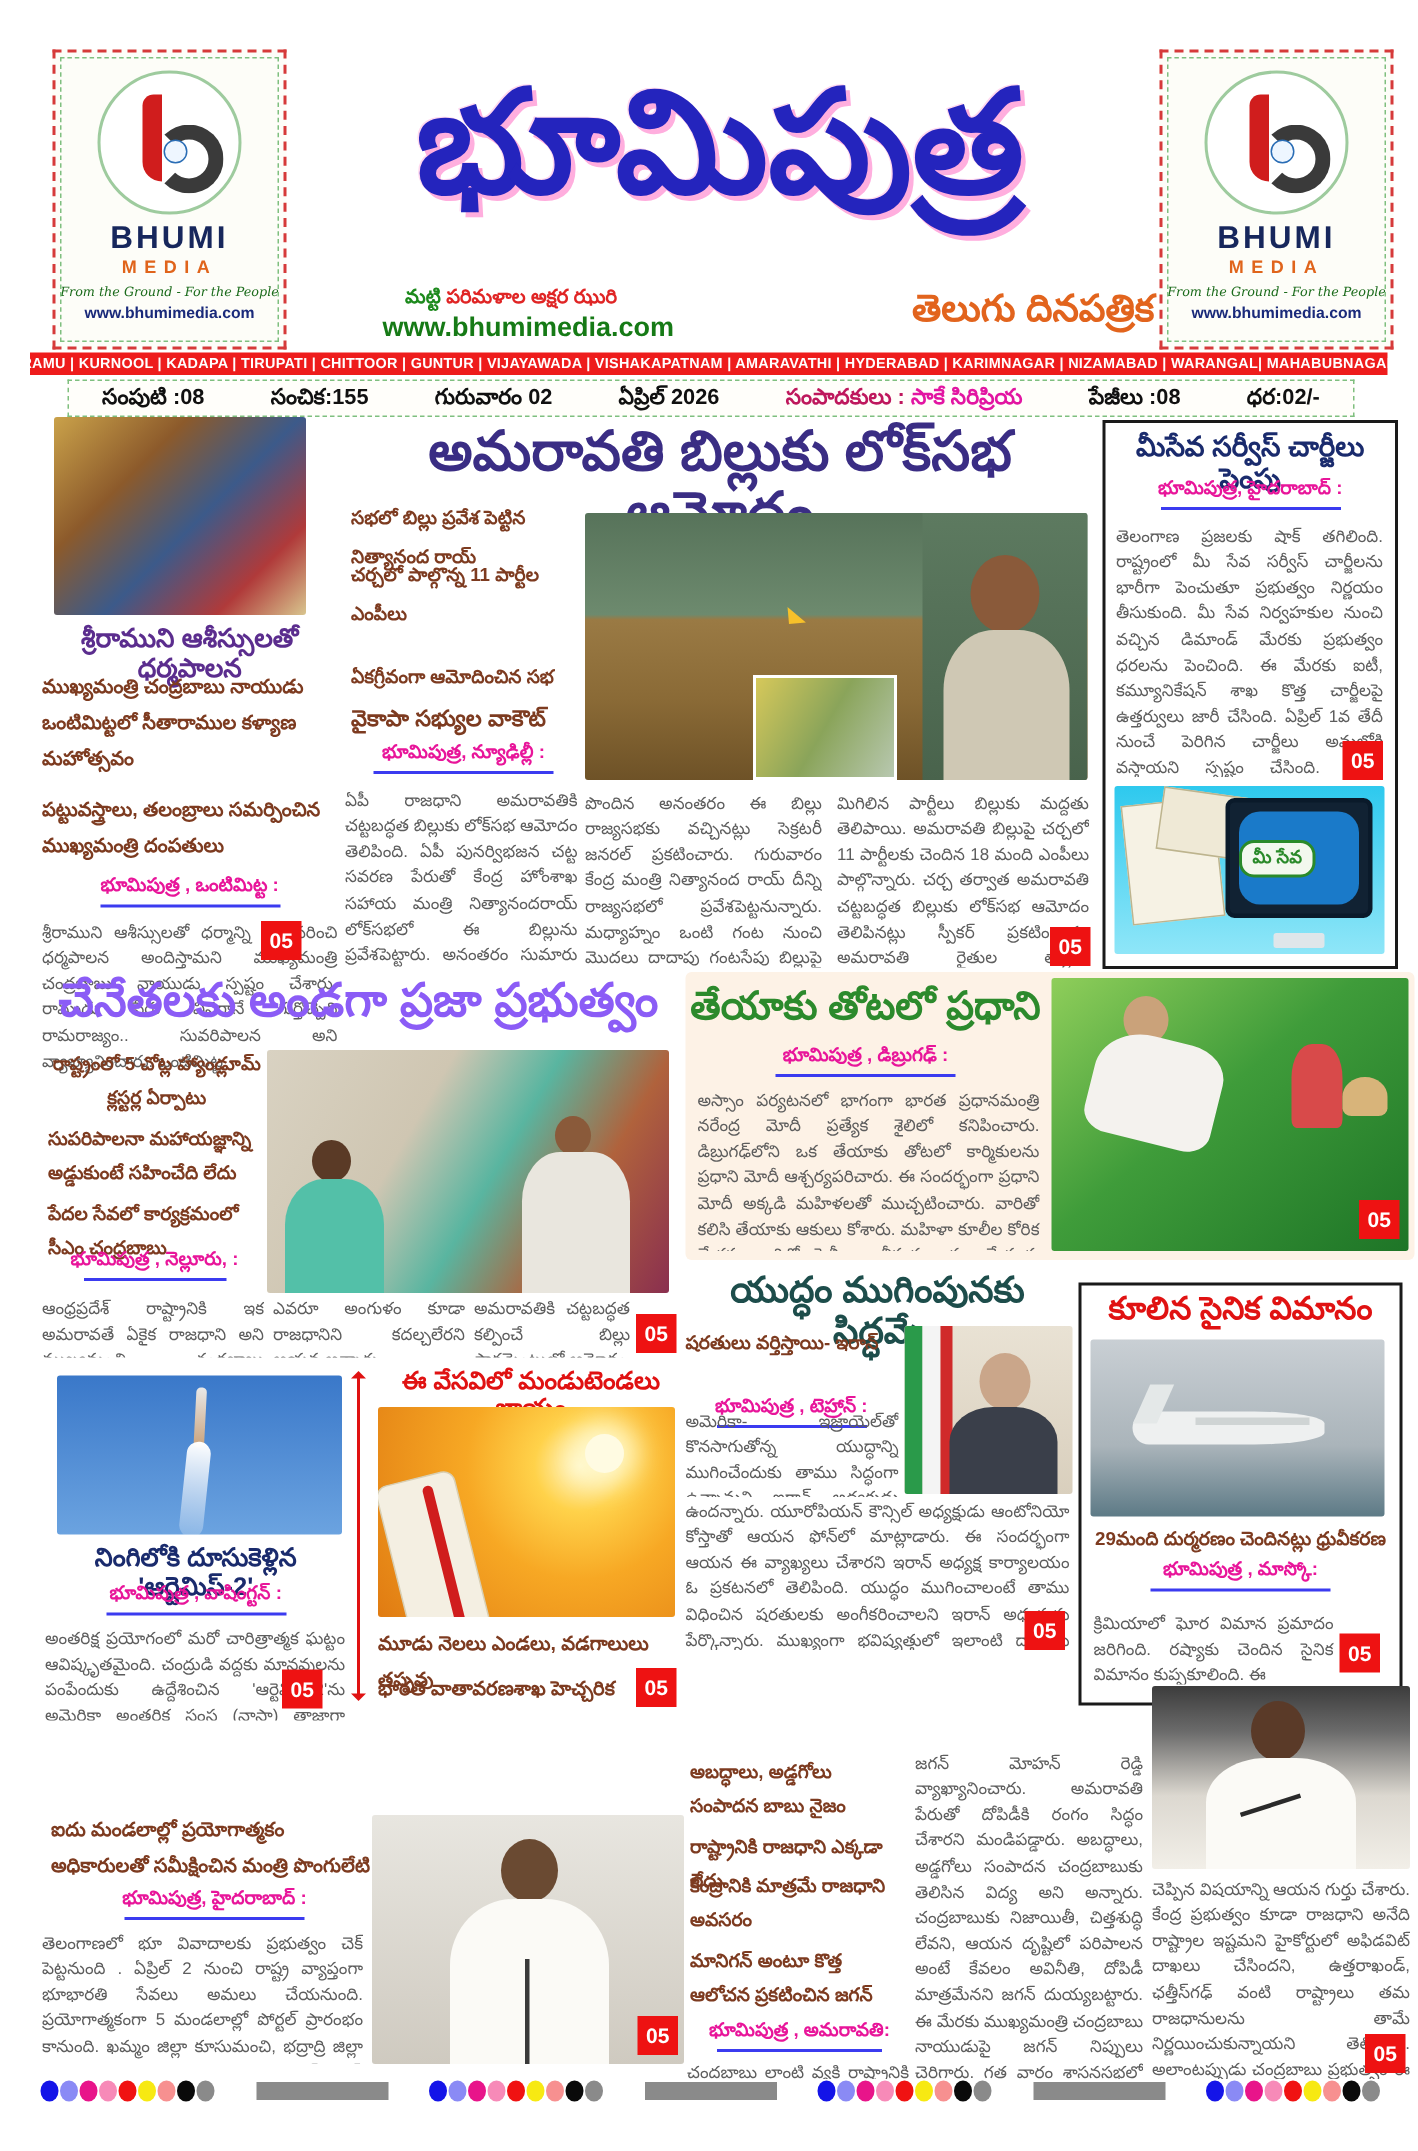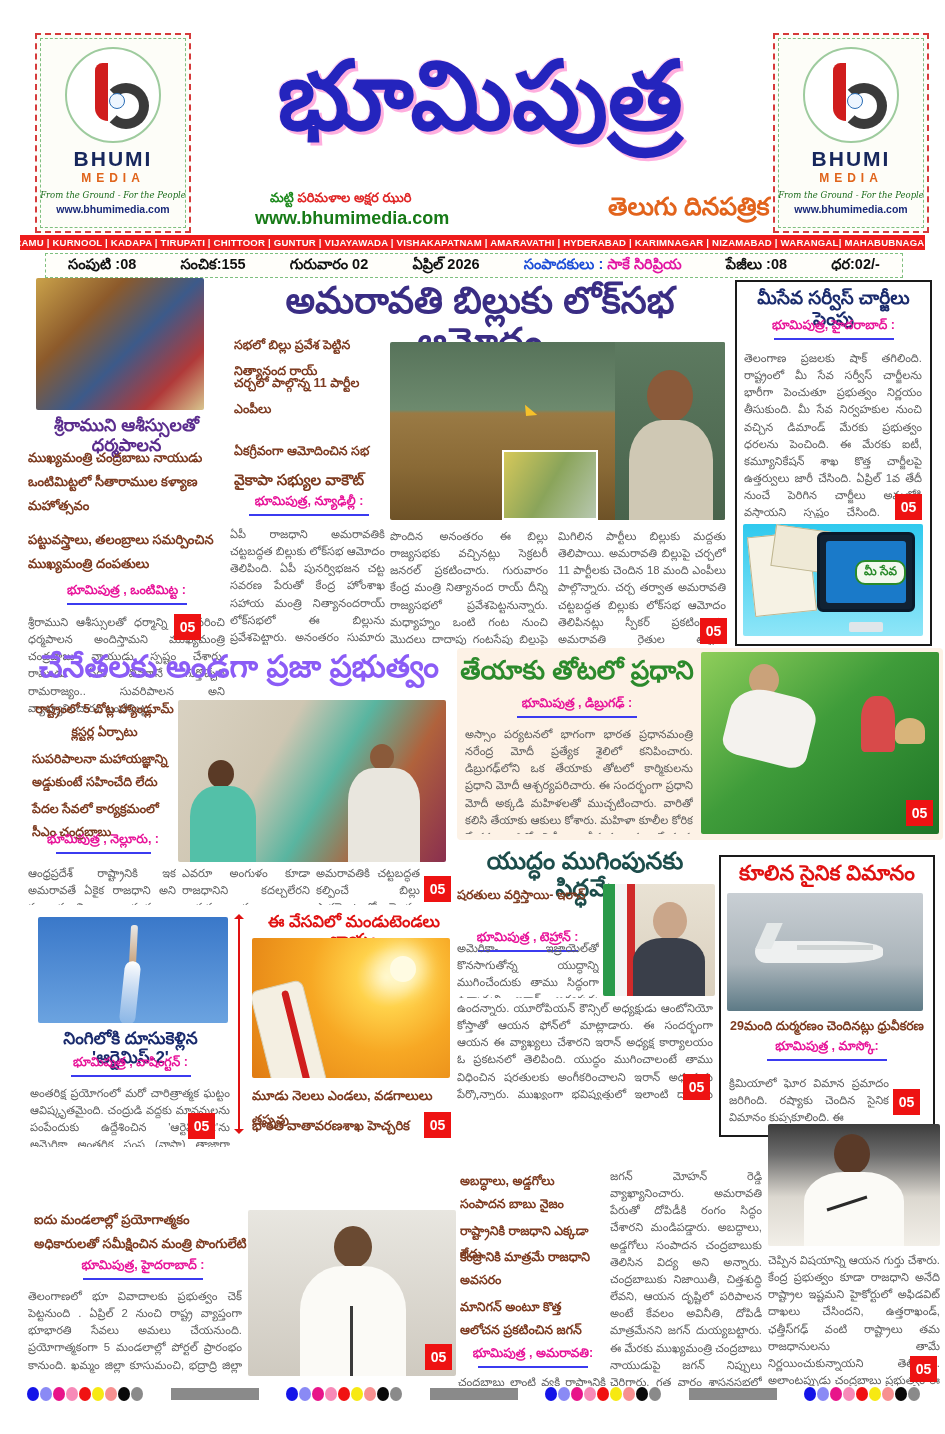--- a/index.html
+++ b/index.html
@@ -26,21 +26,21 @@
            text-shadow:3px 3px 0 #ffaede,-1px -1px 0 #ffd7ef;}
   .m-tagline{position:absolute;left:270px;top:190px;font-size:13px;font-weight:bold;}
   .m-web{position:absolute;left:255px;top:208px;font-size:18px;font-weight:bold;color:#167a16;}
   .m-daily{position:absolute;left:608px;top:192px;font-size:25px;font-weight:bold;color:#e2641d;}
   .city-strip{position:absolute;left:20px;top:235px;width:905px;height:15px;background:#ee1c1c;
               color:#fff;font-size:9.6px;font-weight:bold;display:flex;align-items:center;
               justify-content:center;white-space:nowrap;letter-spacing:.2px;}
   .issue-bar{position:absolute;left:45px;top:253px;width:856px;height:23px;border:1px dashed #7fbf7f;
              display:flex;align-items:center;justify-content:space-around;font-size:14.5px;
              font-weight:bold;color:#101010;background:#fffefa;}
-  .issue-bar .green{color:#1d4ed8;}
+  .issue-bar .green{color:#be185d;}
   .issue-bar .mag{color:#e215a2;}
   
   .art{position:absolute;}
   .photo{position:absolute;overflow:hidden;border-radius:2px;}
   .pgref{position:absolute;width:27px;height:26px;background:#ee1212;color:#fff;font-weight:bold;
          font-size:14px;display:flex;align-items:center;justify-content:center;}
   .byline{color:#e8159a;font-weight:bold;font-size:12.5px;text-align:center;}
   .b-rule{height:2px;background:#3b3bf0;margin:3px auto 0;width:120px;}
   .pts{color:#7d3b20;font-weight:bold;font-size:13.5px;line-height:1.85;}
   .bodytxt{color:#5d5d5d;font-size:11.3px;line-height:1.52;text-align:justify;}
@@ -170,21 +170,21 @@
     <div style="position:absolute;top:36px;width:100%;">
       <div class="byline">భూమిపుత్ర, హైదరాబాద్ :</div>
       <div class="b-rule"></div>
     </div>
     <div class="bodytxt" style="position:absolute;left:7px;top:68px;width:178px;height:168px;overflow:hidden;">తెలంగాణ ప్రజలకు షాక్ తగిలింది. రాష్ట్రంలో మీ సేవ సర్వీస్ చార్జీలను భారీగా పెంచుతూ ప్రభుత్వం నిర్ణయం తీసుకుంది. మీ సేవ నిర్వహకుల నుంచి వచ్చిన డిమాండ్ మేరకు ప్రభుత్వం ధరలను పెంచింది. ఈ మేరకు ఐటీ, కమ్యూనికేషన్ శాఖ కొత్త చార్జీలపై ఉత్తర్వులు జారీ చేసింది. ఏప్రిల్ 1వ తేదీ నుంచే పెరిగిన చార్జీలు అమల్లోకి వస్తాయని స్పష్టం చేసింది. దీంతో రాష్ట్రంలోని ప్రజలపై అదనపు భారం పడనుంది. తమకు వచ్చే కమిషన్‌ను పెంచాలని ప్రభుత్వాన్ని మీ సేవ నిర్వాహకులు ఎప్పటినుంచో కోరుతున్నారు. కరెంట్, ఇంటర్నెట్, సిబ్బంది ఖర్చులు పెరిగిన క్రమంలో పెంచాలని కోరుతున్నారు. దీంతో ప్రభుత్వం పెంచుతూ నిర్ణయం తీసుకుంది. ఇన్ కమ్ సర్టిఫికేట్, క్యాస్ట్ సర్టిఫికేట్ గతంలో</div>
     <div class="pgref" style="left:158px;top:212px;">05</div>
     <div class="photo ph-meeseva" style="left:6px;top:242px;width:180px;height:112px;">
       <div style="position:absolute;left:8px;top:10px;width:60px;height:78px;background:#f6f2e4;border:1px solid #bdb48e;transform:rotate(-6deg);"></div>
       <div style="position:absolute;left:30px;top:4px;width:56px;height:40px;background:#efe9d6;border:1px solid #bdb48e;transform:rotate(8deg);"></div>
       <div style="position:absolute;right:8px;top:8px;width:92px;height:74px;background:#123;border-radius:6px;border:3px solid #0a1a2a;">
-        <div style="position:absolute;inset:6px;background:#1a7ac9;border-radius:3px;display:flex;align-items:center;justify-content:flex-end;">
+        <div style="position:absolute;inset:6px;background:#1a7ac9;border-radius:14px;display:flex;align-items:center;justify-content:flex-start;">
           <span style="background:#f3f8ee;border:2px solid #2a8a2a;border-radius:10px;padding:2px 7px;color:#2a8a2a;font-weight:bold;font-size:12px;">మీ సేవ</span>
         </div>
       </div>
       <div style="position:absolute;right:40px;bottom:4px;width:34px;height:10px;background:#dfe6ea;border-radius:2px;"></div>
     </div>
   </div>
 
   <div class="art" style="left:28px;top:650px;width:422px;height:255px;">
     <div class="hl" style="position:absolute;top:0;width:100%;font-size:31px;color:#8b5cf6;text-align:center;">చేనేతలకు అండగా  ప్రజా ప్రభుత్వం</div>
     <div class="pts" style="position:absolute;left:4px;top:48px;width:145px;font-size:12.5px;text-align:center;">రాష్ట్రంలో 5 చోట్ల హ్యాండ్లూమ్ క్లస్టర్ల ఏర్పాటు</div>

